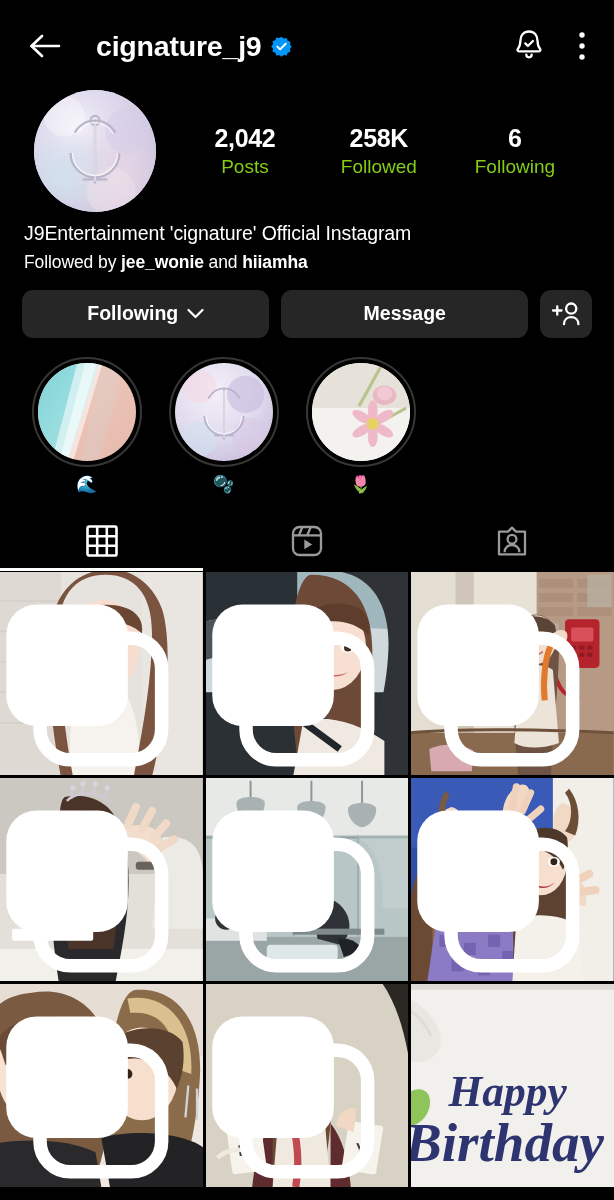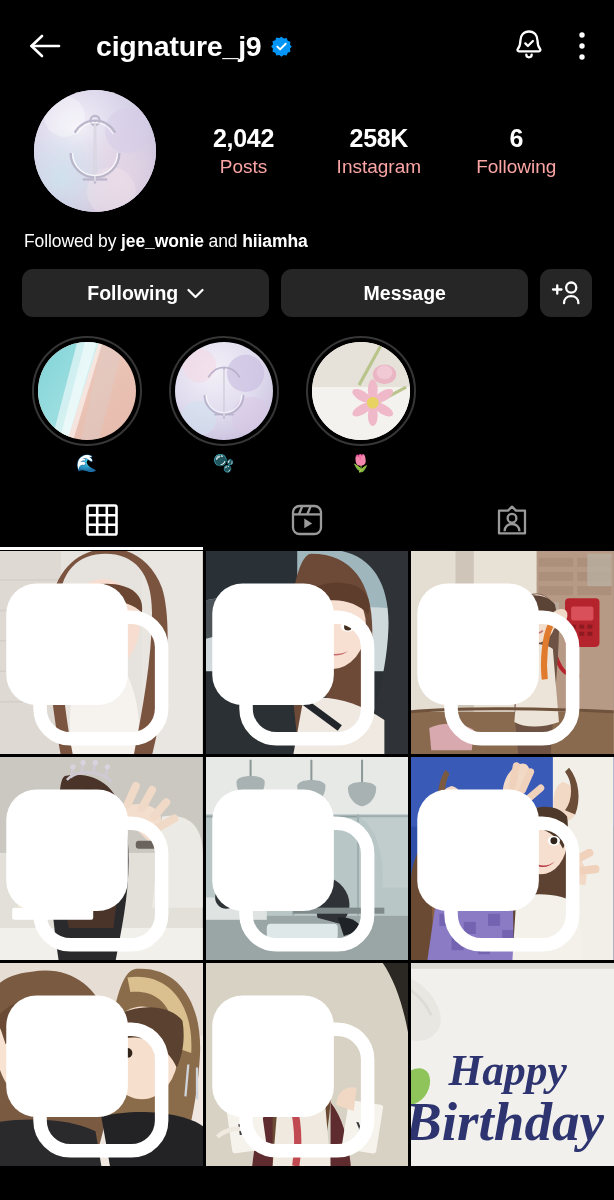--- a/index.html
+++ b/index.html
@@ -84,21 +84,21 @@
   .stat-num {
     font-size: 25px;
     font-weight: 700;
     letter-spacing: -0.3px;
     line-height: 1.2;
     color: #fff;
   }
   .stat-label {
     font-size: 19px;
     font-weight: 400;
-    color: #fca5a5;
+    color: #84cc16;
     margin-top: 3px;
     line-height: 1.2;
   }
 
   
   .bio {
     padding: 12px 24px 0 24px;
   }
   .bio-name {
     font-size: 19.5px;
@@ -108,21 +108,21 @@
     letter-spacing: -0.1px;
   }
   .bio-desc {
     font-size: 19.5px;
     font-weight: 400;
     color: #fff;
     line-height: 1.42;
     letter-spacing: -0.1px;
   }
   .followed-by {
-    margin-top: 11px;
+    margin-top: 4px;
     font-size: 17.5px;
     color: #fff;
     letter-spacing: -0.1px;
   }
   .followed-by b { font-weight: 700; }
 
   
   .actions {
     display: flex;
     gap: 12px;
@@ -310,30 +310,31 @@
       </svg>
     </div>
 
     <div class="stats">
       <div class="stat">
         <div class="stat-num">2,042</div>
         <div class="stat-label">Posts</div>
       </div>
       <div class="stat">
         <div class="stat-num">258K</div>
-        <div class="stat-label">Instagram</div>
+        <div class="stat-label">Followed</div>
       </div>
       <div class="stat">
         <div class="stat-num">6</div>
         <div class="stat-label">Following</div>
       </div>
     </div>
   </div>
 
   <div class="bio">
+    <div class="bio-desc">J9Entertainment 'cignature' Official Instagram</div>
     <div class="followed-by"><span>Followed by </span><b>jee_wonie</b><span> and </span><b>hiiamha</b></div>
   </div>
 
   <div class="actions">
     <button class="btn btn-following">
       <span>Following</span>
       <svg class="chev" width="17" height="11" viewBox="0 0 17 11">
         <path d="M1.5 2 L8.5 9 L15.5 2" fill="none" stroke="#fff" stroke-width="2.2" stroke-linecap="round" stroke-linejoin="round"></path>
       </svg>
     </button>

